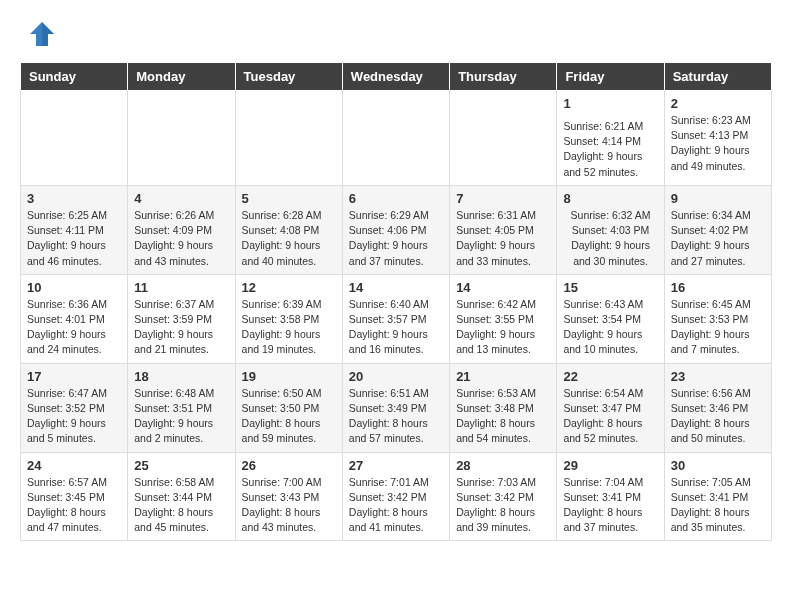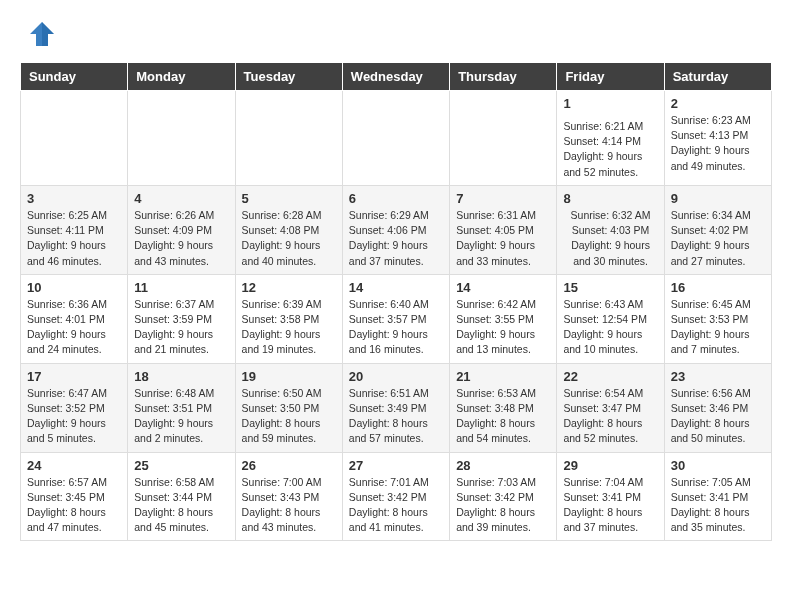--- a/index.html
+++ b/index.html
@@ -237,21 +237,21 @@
           <td>
             <div class="day-number">14</div>
             <div class="day-info" style="white-space: pre-line;">Sunrise: 6:42 AM
 Sunset: 3:55 PM
 Daylight: 9 hours
 and 13 minutes.</div>
           </td>
           <td>
             <div class="day-number">15</div>
             <div class="day-info" style="white-space: pre-line;">Sunrise: 6:43 AM
-Sunset: 12:54 PM
+Sunset: 3:54 PM
 Daylight: 9 hours
 and 10 minutes.</div>
           </td>
           <td>
             <div class="day-number">16</div>
             <div class="day-info" style="white-space: pre-line;">Sunrise: 6:45 AM
 Sunset: 3:53 PM
 Daylight: 9 hours
 and 7 minutes.</div>
           </td>

